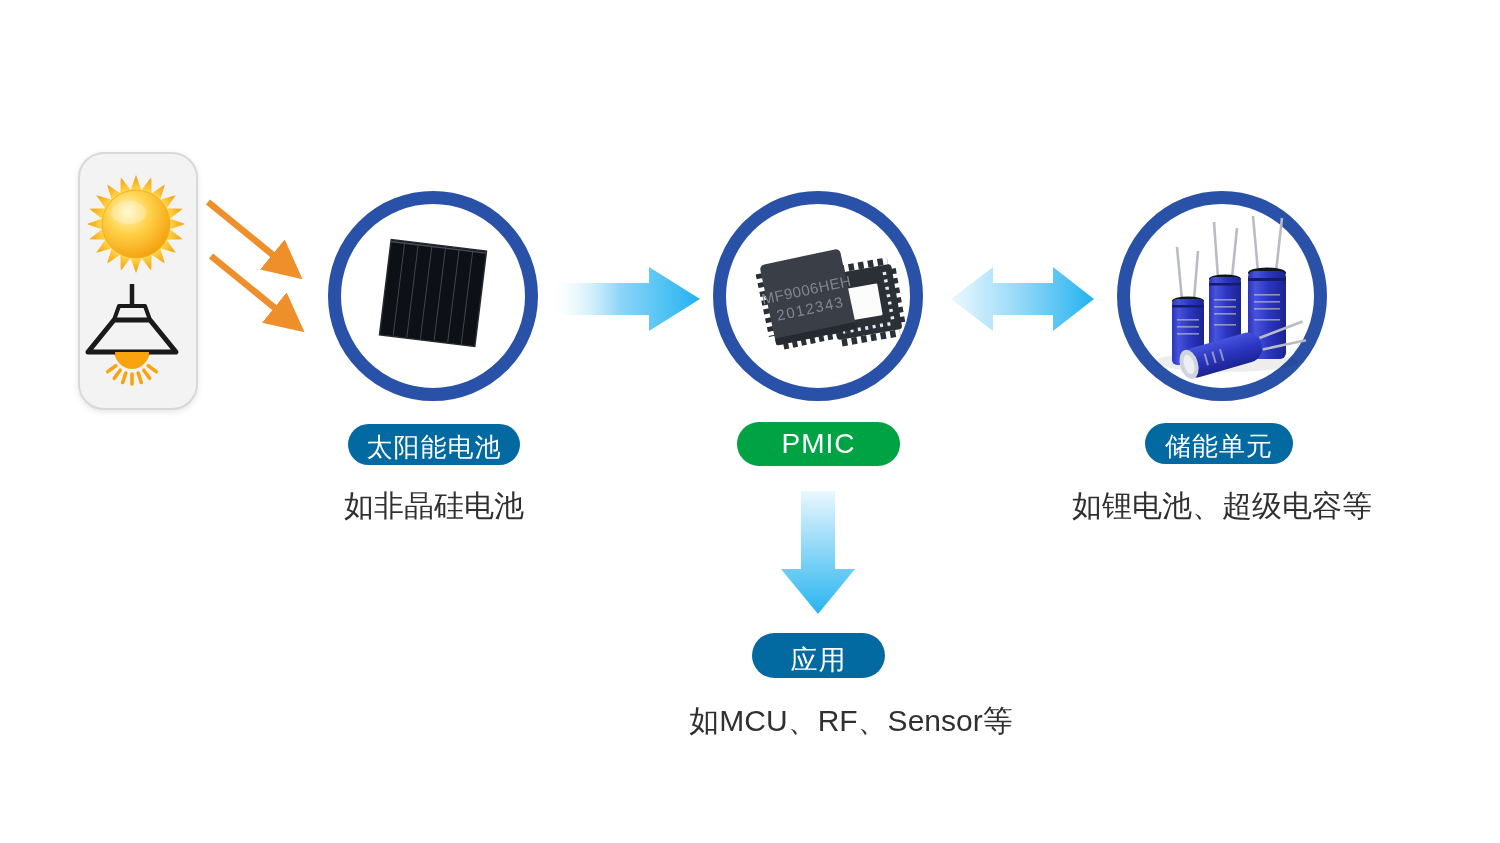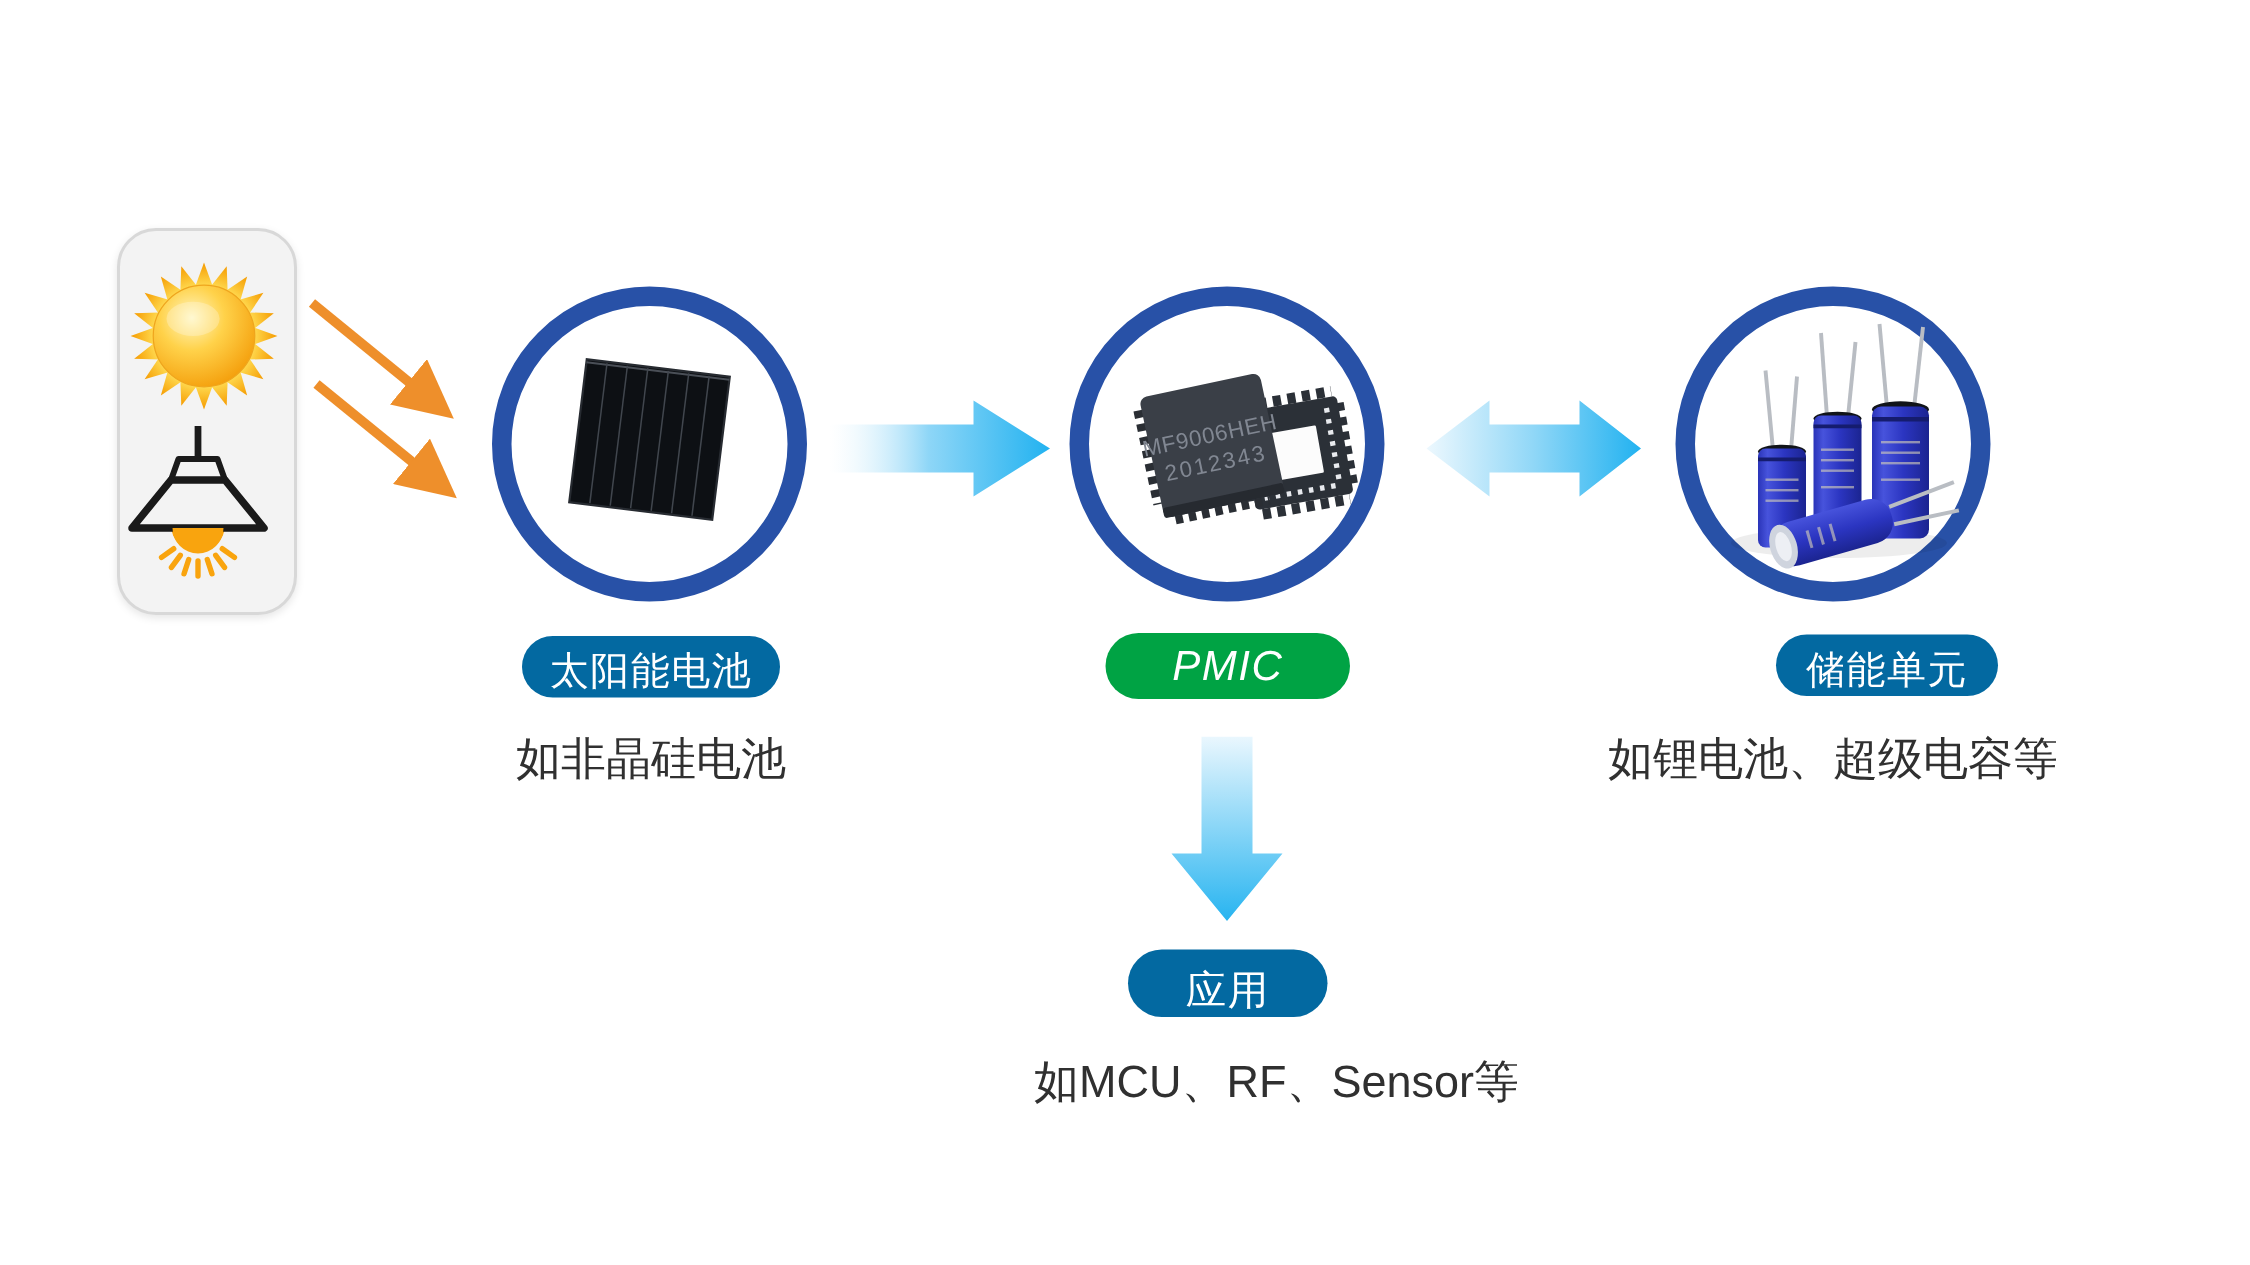--- a/index.html
+++ b/index.html
@@ -17,24 +17,24 @@
   .node-circle{width:210px;height:210px;border:13px solid #2851A7;border-radius:50%;
     background:#ffffff;box-sizing:border-box;display:flex;align-items:center;justify-content:center;}
   .circle-solar{left:328px;top:191px;}
   .circle-pmic{left:713px;top:191px;}
   .circle-storage{left:1117px;top:191px;}
 
   
   .pill{border-radius:999px;color:#ffffff;display:flex;align-items:center;justify-content:center;
     font-weight:500;letter-spacing:1px;}
   .pill-blue{background:#0369a1;align-items:flex-end;}
-  .pill-green{background:#00A344;font-style:italic;}
+  .pill-green{background:#00A344;}
   .pill-solar{left:348px;top:424px;width:172px;height:41px;font-size:26px;}
   .pill-pmic{left:737px;top:422px;width:163px;height:44px;font-size:28px;}
-  .pill-storage{left:1184px;top:423px;width:148px;height:41px;font-size:26px;}
+  .pill-storage{left:1145px;top:423px;width:148px;height:41px;font-size:26px;}
   .pill-app{left:752px;top:633px;width:133px;height:45px;font-size:27px;}
 
   
   .desc{color:#303030;font-size:30px;font-weight:500;white-space:nowrap;transform:translateX(-50%);}
   .desc-solar{left:434px;top:486px;text-align:right;}
   .desc-storage{left:1222px;top:486px;}
   .desc-app{left:819px;top:701px;margin-left:32px;}
 </style>
 </head>
 <body>

